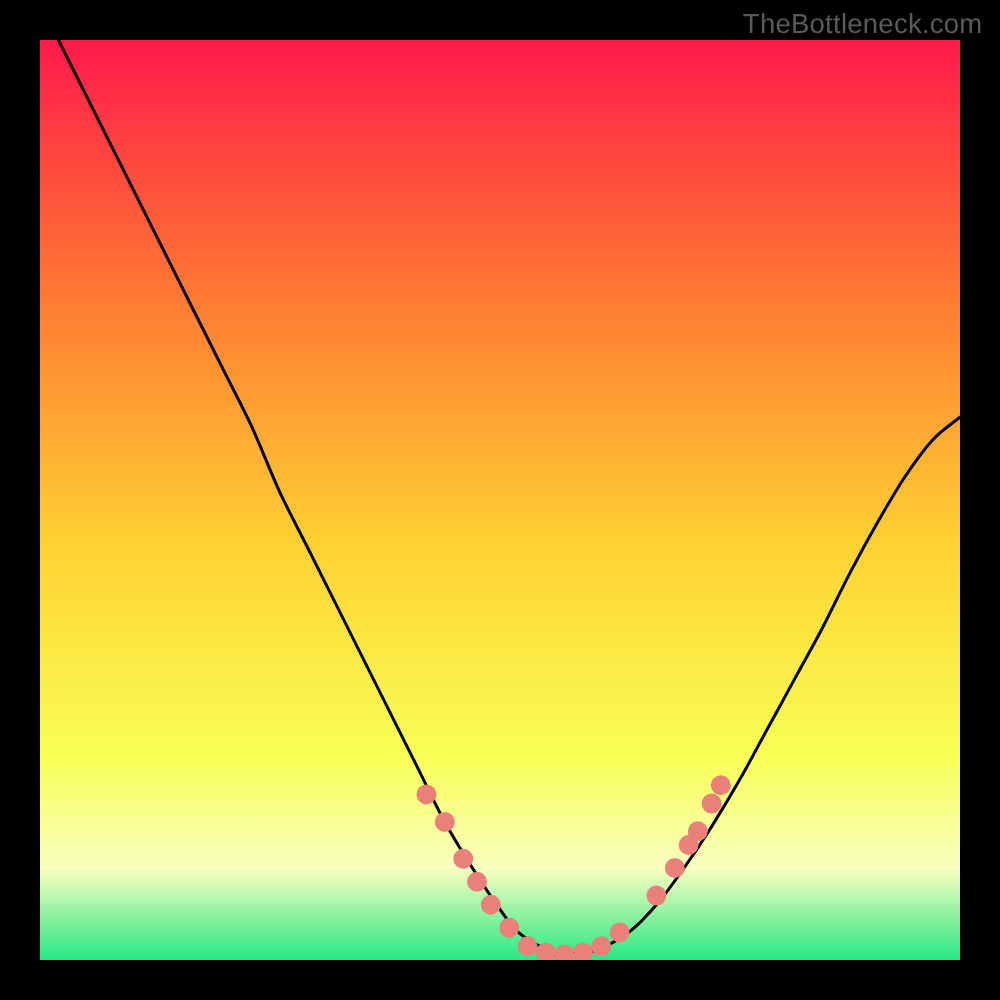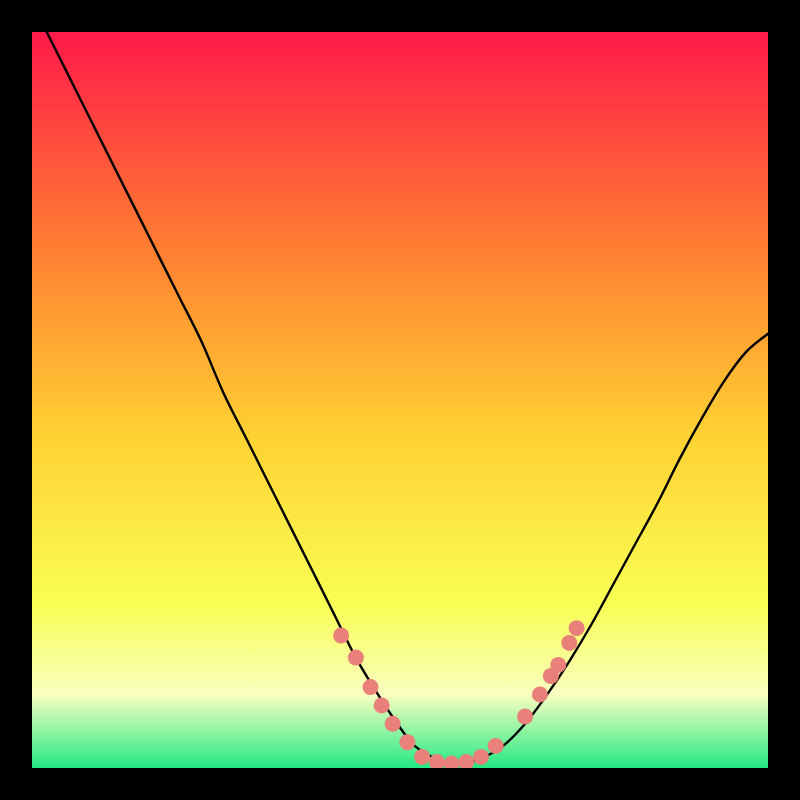--- a/index.html
+++ b/index.html
@@ -91,14 +91,15 @@
           <circle cx="507.84" cy="662.40" r="8" fill="#e98079" stroke="#e98079" stroke-width="0"></circle>
           <circle cx="518.88" cy="644.00" r="8" fill="#e98079" stroke="#e98079" stroke-width="0"></circle>
           <circle cx="526.24" cy="632.96" r="8" fill="#e98079" stroke="#e98079" stroke-width="0"></circle>
           <circle cx="537.28" cy="610.88" r="8" fill="#e98079" stroke="#e98079" stroke-width="0"></circle>
           <circle cx="544.64" cy="596.16" r="8" fill="#e98079" stroke="#e98079" stroke-width="0"></circle>
         </g>
     </svg>
 
   </div>
 
+  <div class="watermark">TheBottleneck.com</div>
 
 </div>
 
 </body></html>

